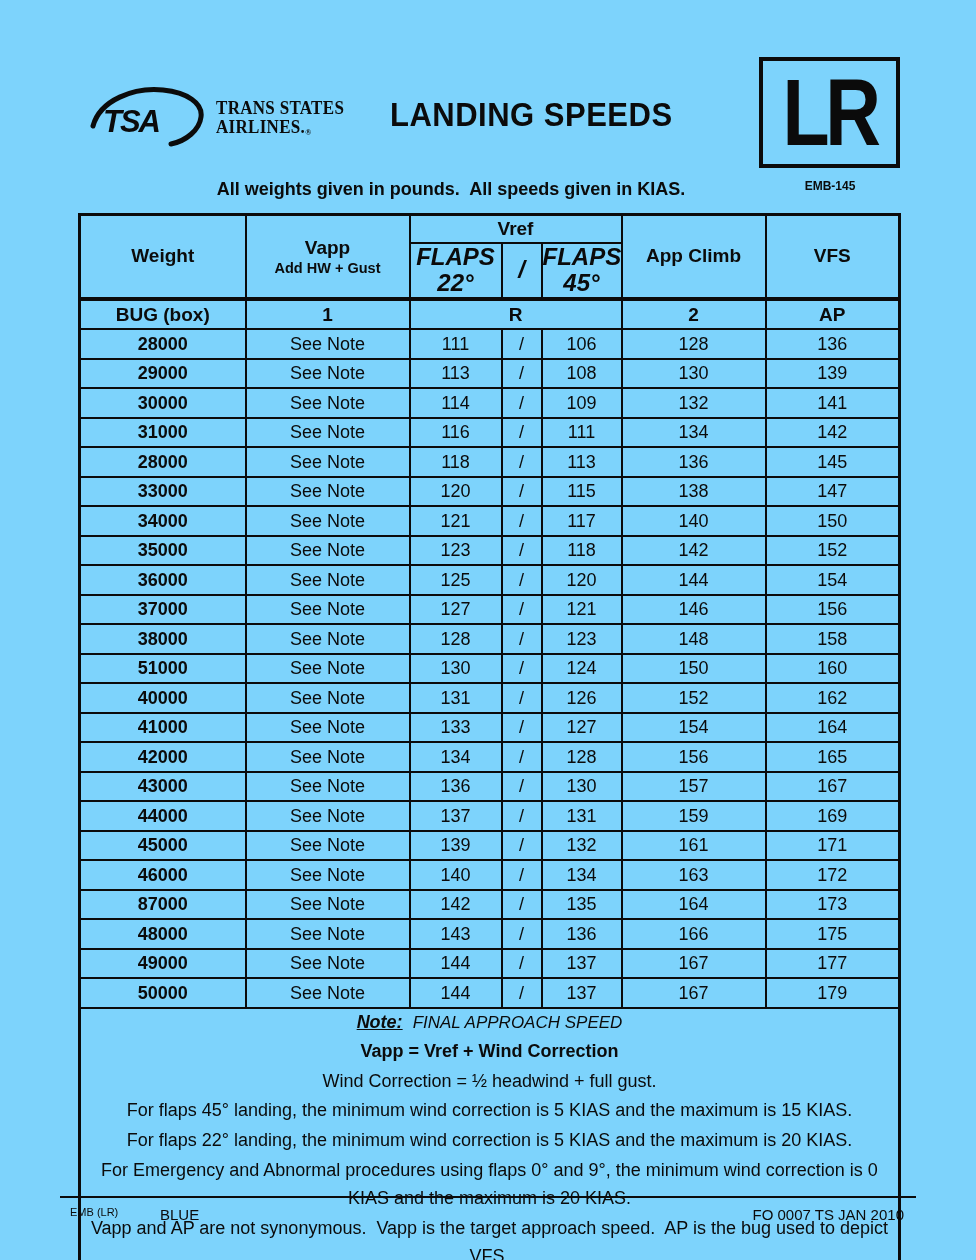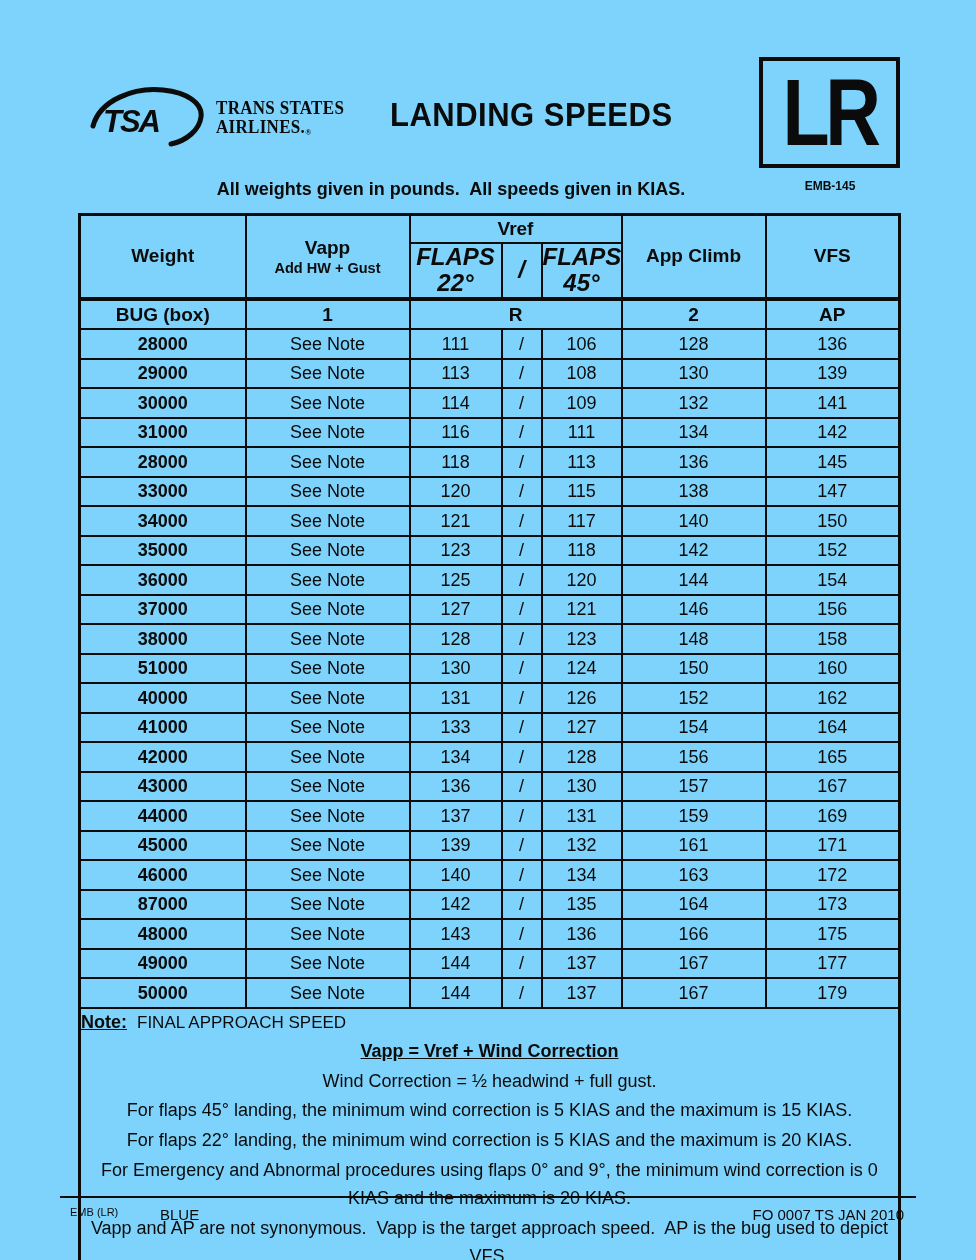--- a/index.html
+++ b/index.html
@@ -62,24 +62,24 @@
   tbody.data tr td { height:27.5px; }
   td.w { font-weight:bold; }
   td.nr { border-right-style:hidden; }
   td.nl { border-left-style:hidden; }
   td.ns { border-left-style:hidden; border-right-style:hidden; }
 
   
   td.notes {
     text-align:left; padding:3px 9px 5px 9px; font-size:17.5px; line-height:1.55;
   }
-  .note-center { text-align:left; white-space:pre-wrap; }
+  .note-center { text-align:center; white-space:pre-wrap;font-style:italic; }
   .note-label { font-weight:bold; text-decoration:underline; }
   .note-title { margin-left:10px; font-size:17px; }
-  .note-formula { text-align:center; font-weight:bold; margin:1px 0 2px 0;text-decoration:underline; }
+  .note-formula { text-align:center; font-weight:bold; margin:1px 0 2px 0; }
   .note-line { white-space:pre-wrap; margin:2px 0; }
 
   
   .footer-rule { position:absolute; left:60px; top:1196px; width:856px; border-top:2px solid #0b0b0b; }
   .footer-doc-type { position:absolute; left:70px; top:1206px; font-size:11px; }
   .footer-color-code { position:absolute; left:160px; top:1206px; font-size:15px; }
   .footer-ref { position:absolute; right:72px; top:1206px; font-size:15px; }
 </style>
 </head>
 <body>

